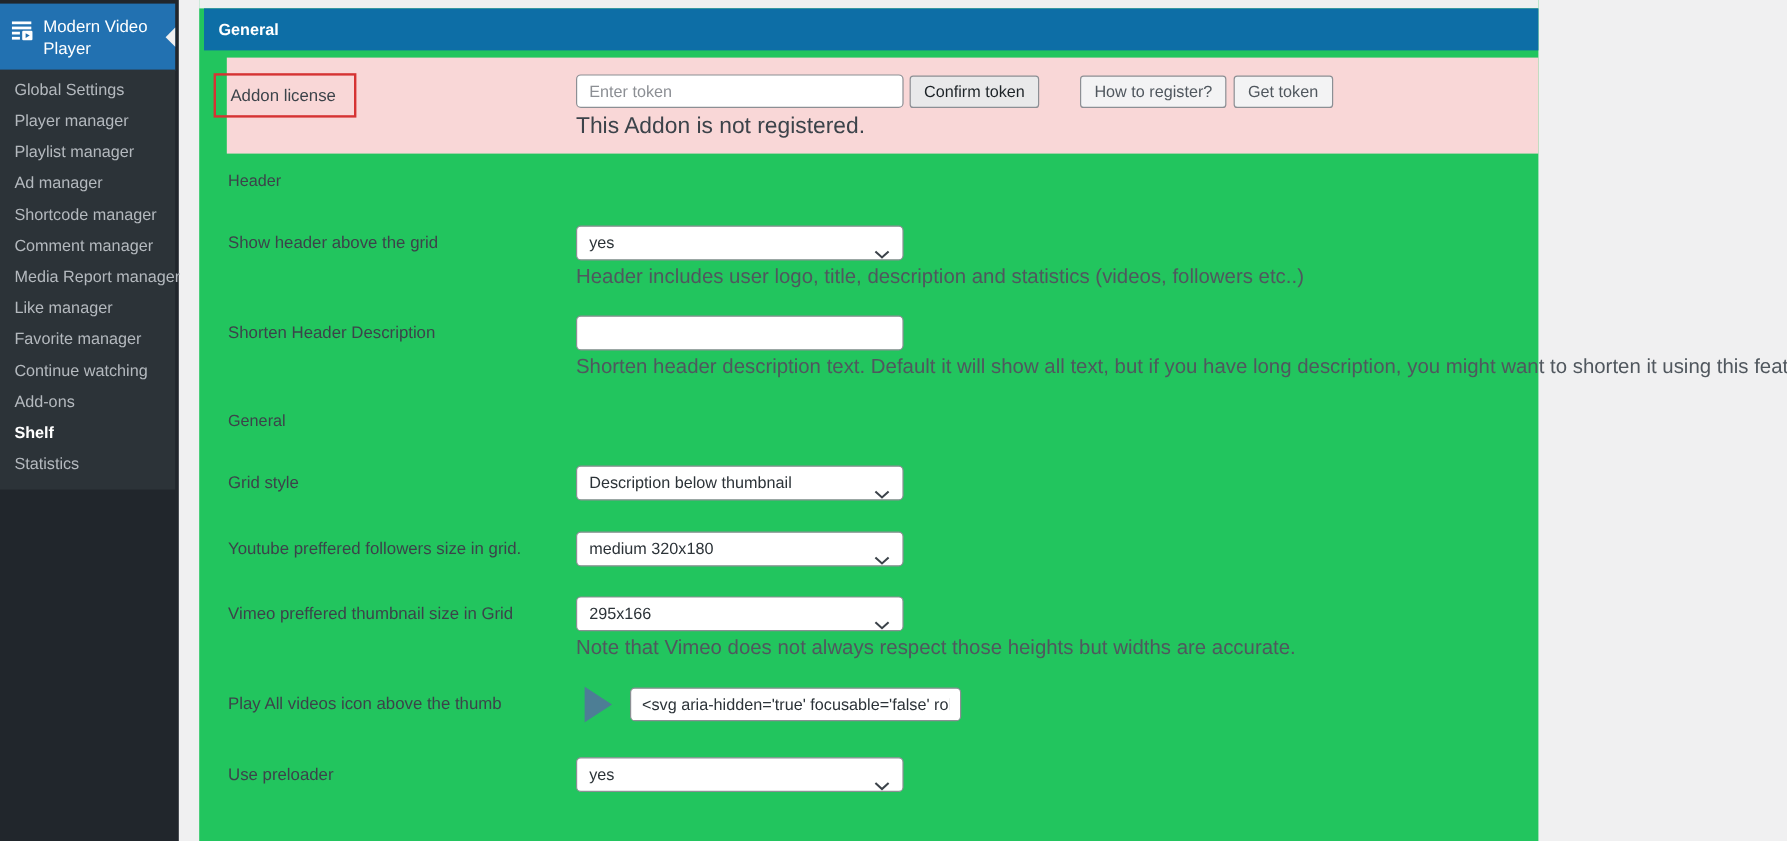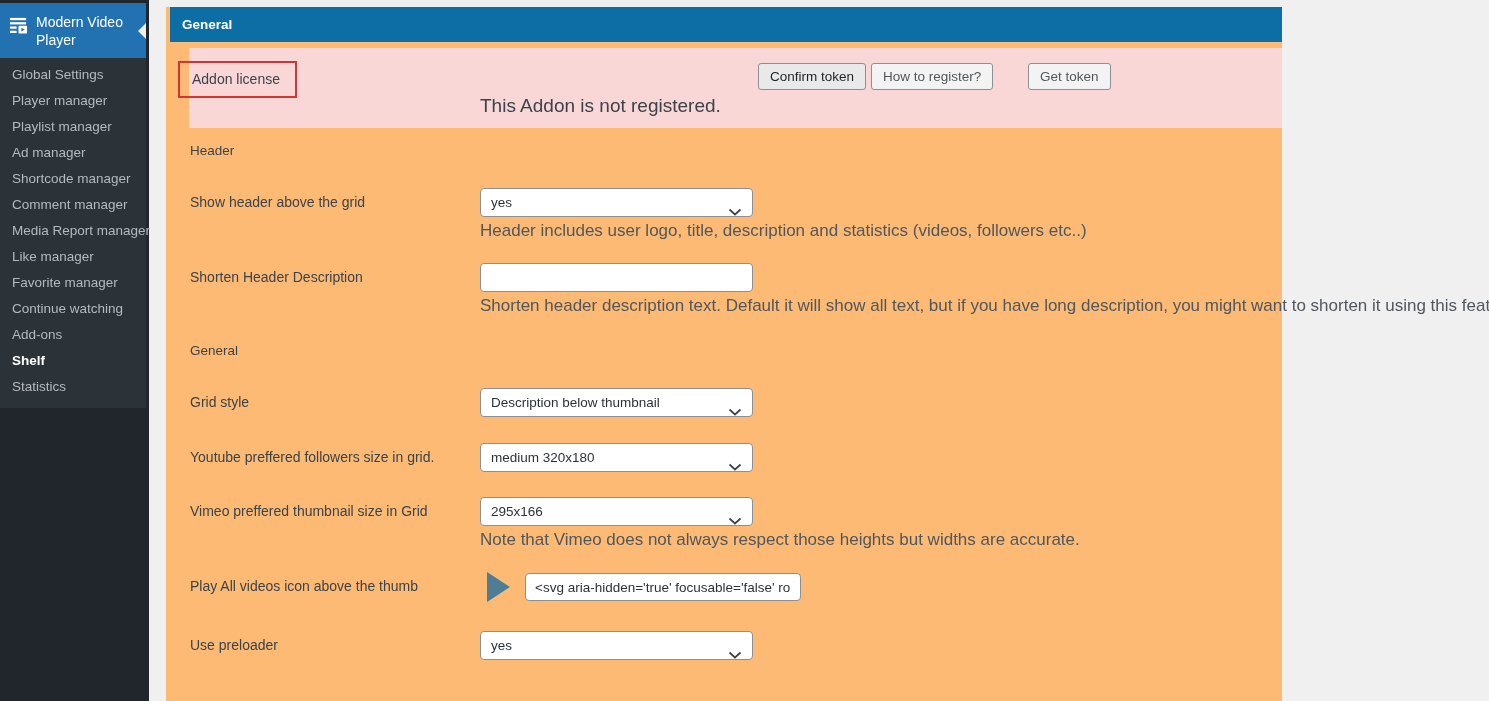--- a/index.html
+++ b/index.html
@@ -16,42 +16,42 @@
   .sidebar-header:after { content:""; position:absolute; right:0; top:50%;
     margin-top:-8px; border:8px solid transparent; border-right-color:#f0f0f1; }
   .submenu { position:absolute; left:0; top:58px; width:146px; background:#2c3338;
     padding:4px 0 8px 0; list-style:none; }
   .submenu li { padding:6px 12px; font-size:13.5px; line-height:14px;
     color:#b4b9be; cursor:pointer; white-space:nowrap; }
   .submenu li.active { color:#fff; font-weight:bold; }
 
   
   .content { position:absolute; left:166px; top:0; width:1116px; height:701px;
-    background:#fdba74; }
+    background:#22c55e; }
   .top-strip { position:absolute; left:0; top:0; width:100%; height:7px; background:#eef0f0; }
   .section-bar { position:absolute; left:4px; right:0; top:7px; height:35px;
     background:#0d6ea6; color:#fff; font-size:13.5px; font-weight:bold;
     line-height:35px; padding-left:12px; }
 
   
   .license-strip { position:absolute; left:23px; right:0; top:48px; height:80px;
     background:#f9d7d7; }
   .license-label-box { position:absolute; left:-11px; top:13px; width:119px; height:37px;
     border:2px solid #d63333; color:#3c434a; font-size:14px;
     line-height:33px; padding-left:12px; white-space:nowrap; }
   .token-input { position:absolute; left:291px; top:14px; width:273px; height:28px;
     border:1px solid #8c8f94; border-radius:4px; padding:0 10px;
     font-size:13.5px; color:#2c3338; background:#fff;
     font-family:"Liberation Sans", sans-serif; }
   .token-input::placeholder { color:#8c8f94; }
   .btn { position:absolute; top:15px; height:27px; border:1px solid #8c8f94;
     border-radius:3px; background:#f3f3f4; font-size:13.5px; color:#50575e;
     padding:0 11px; cursor:pointer; font-family:"Liberation Sans", sans-serif; }
   .btn-confirm { left:569px; background:#e9e9ea; color:#1d2327; }
-  .btn-register { left:682px; }
+  .btn-register { left:711px; }
   .btn-get { left:801px;margin-left:38px; }
   .license-error { position:absolute; left:291px; top:47px; font-size:19px; color:#3c434a; }
 
   
   .section-title { position:absolute; left:24px; font-size:13.5px; color:#3c434a; }
   .row { position:absolute; left:0; right:0; height:70px; }
   .row-label { position:absolute; left:24px; top:5px; width:285px;
     font-size:14px; color:#3c434a; line-height:19px; }
   .select { position:absolute; left:314px; top:0; width:273px; height:29px;
     border:1px solid #8c8f94; border-radius:4px; background:#fff;
@@ -109,20 +109,21 @@
 <div class="content">
   <div class="top-strip"></div>
   <div class="section-bar">
     <span>General</span>
   </div>
 
   <div class="license-strip">
     <div class="license-label-box">
       <span>Addon license</span>
     </div>
+    <input class="token-input" type="text" placeholder="Enter token" style="">
     <button class="btn btn-confirm">Confirm token</button>
     <button class="btn btn-register">How to register?</button>
     <button class="btn btn-get">Get token</button>
     <div class="license-error">This Addon is not registered.</div>
   </div>
 
   <div class="section-title" style="top:143px">Header</div>
 
   <div class="row" style="top:188px">
     <div class="row-label">Show header above the grid</div>

